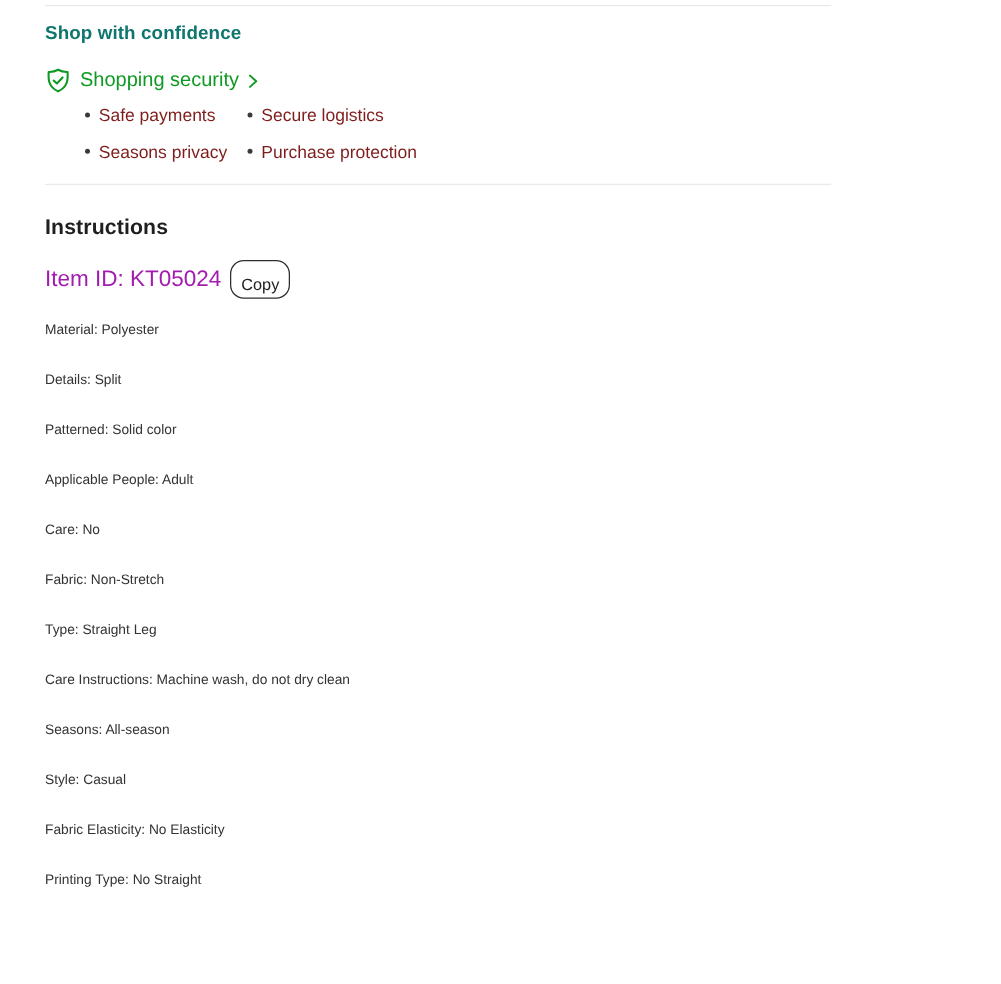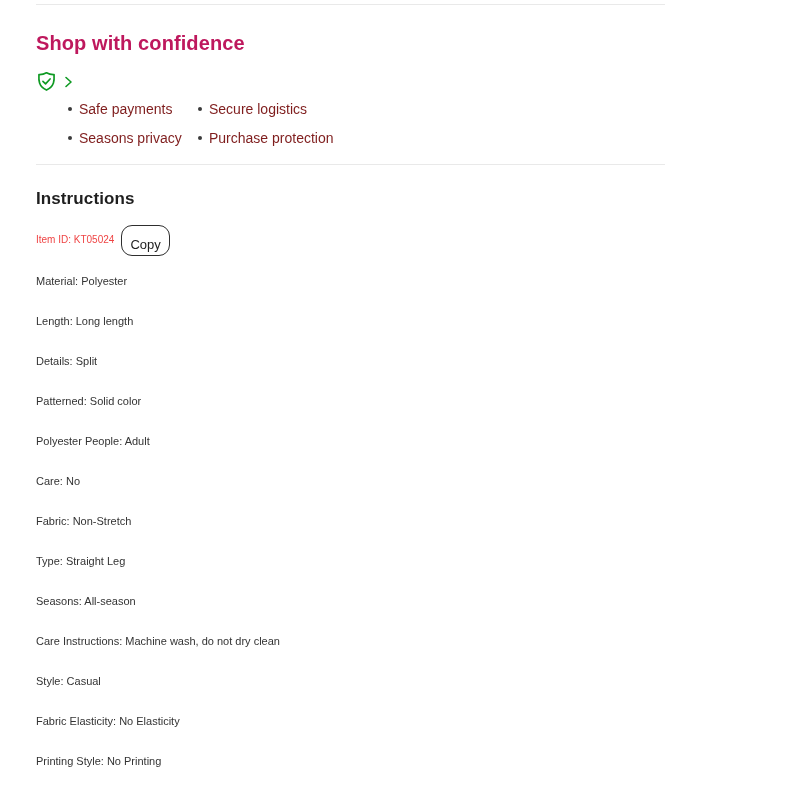--- a/index.html
+++ b/index.html
@@ -8,23 +8,23 @@
     background: #ffffff;
     font-family: "Liberation Sans", "DejaVu Sans", sans-serif;
     overflow: hidden;
   }
   .page { position: relative; width: 801px; height: 787px; }
   .content { margin-left: 36px; width: 629px; }
 
   .hairline-top { margin-top: 4px; border-top: 1px solid #e9e9e9; }
 
   .shop-title {
-    margin-top: 29px;
-    font-size: 20px; line-height: 19px;
-    font-weight: 700; color: #be185d;
+    margin-top: 12px;
+    font-size: 15px; line-height: 19px;
+    font-weight: 700; color: #0f766e;
     letter-spacing: 0.1px;
   }
 
   .security-row {
     margin-top: 18px;
     display: flex; align-items: center;
     height: 21px; gap: 7px;
     cursor: pointer; width: fit-content;
   }
   .shield-icon { width: 21px; height: 21px; display: block; }
@@ -61,21 +61,21 @@
     font-size: 17px; line-height: 20px;
     font-weight: 700; color: #1f1f1f;
     letter-spacing: 0.1px;
   }
 
   .item-id-row {
     margin-top: 20px;
     display: flex; align-items: center;
     height: 22px;
   }
-  .item-id-text { font-size: 10px; color: #ef4444; line-height: 20px; }
+  .item-id-text { font-size: 18px; color: #a21caf; line-height: 20px; }
   .copy-button {
     margin-left: 7px;
     display: inline-flex; align-items: center; justify-content: center;
     border: 1px solid #2e2e2e; border-radius: 11px;
     background: #ffffff; color: #222222;
     font-family: inherit;
     font-size: 13px; line-height: 16px;
     padding: 11px 8px 2px;
     cursor: pointer;
   }
@@ -97,20 +97,21 @@
     <section>
       <h2 class="shop-title">Shop with confidence</h2>
 
       <div class="security-row">
         <span>
           <svg class="shield-icon" viewBox="0 0 20 20" fill="none">
             <path d="M10 1.7 C12.1 2.9 14.7 3.5 17.2 3.4 C17.5 8.7 17.7 14.6 10 18.2 C2.3 14.6 2.5 8.7 2.8 3.4 C5.3 3.5 7.9 2.9 10 1.7 Z" stroke="#0f9a23" stroke-width="1.6" stroke-linejoin="round"></path>
             <polyline points="6.6,9.9 9.1,12.2 13.4,7.6" stroke="#0f9a23" stroke-width="1.6" fill="none" stroke-linecap="round" stroke-linejoin="round"></polyline>
           </svg>
         </span>
+        <span class="security-label" style="color:#0f9a23;">Shopping security</span>
         <span>
           <svg class="chevron-icon" viewBox="0 0 9 12" fill="none">
             <polyline points="2,1.5 7,6 2,10.5" stroke="#0f9a23" stroke-width="1.6" fill="none" stroke-linecap="round" stroke-linejoin="round"></polyline>
           </svg>
         </span>
       </div>
 
       <ul class="bullets">
         <li>Safe payments</li>
         <li>Secure logistics</li>
@@ -123,28 +124,27 @@
 
     <section>
       <h2 class="desc-title">Instructions</h2>
 
       <div class="item-id-row">
         <span class="item-id-text">Item ID: KT05024</span>
         <button class="copy-button">Copy</button>
       </div>
 
       <p class="attr">Material: Polyester</p>
-      <p class="attr">Length: Long length</p>
       <p class="attr">Details: Split</p>
       <p class="attr">Patterned: Solid color</p>
-      <p class="attr">Polyester People: Adult</p>
+      <p class="attr">Applicable People: Adult</p>
       <p class="attr">Care: No</p>
       <p class="attr">Fabric: Non-Stretch</p>
       <p class="attr">Type: Straight Leg</p>
+      <p class="attr">Care Instructions: Machine wash, do not dry clean</p>
       <p class="attr">Seasons: All-season</p>
-      <p class="attr">Care Instructions: Machine wash, do not dry clean</p>
       <p class="attr">Style: Casual</p>
       <p class="attr">Fabric Elasticity: No Elasticity</p>
-      <p class="attr">Printing Style: No Printing</p>
+      <p class="attr">Printing Type: No Straight</p>
     </section>
 
   </div>
 </div>
 
 </body></html>

